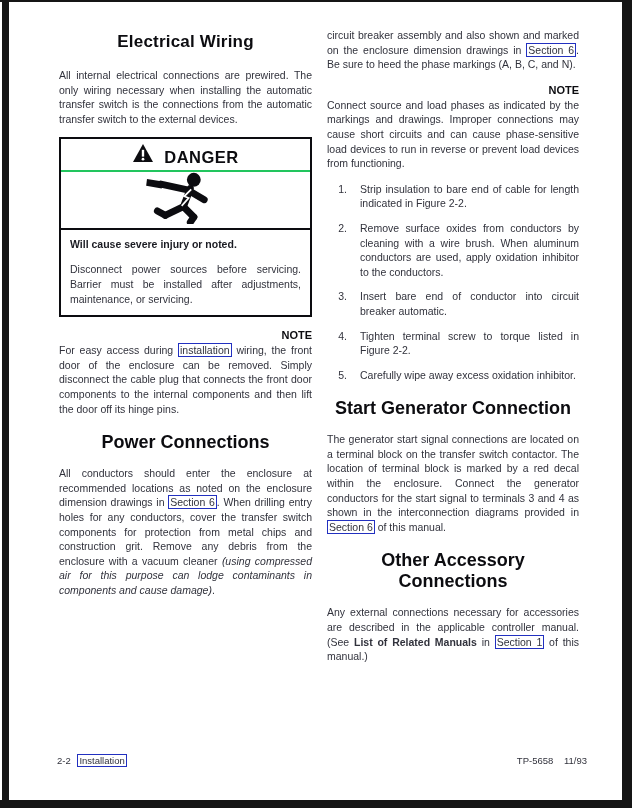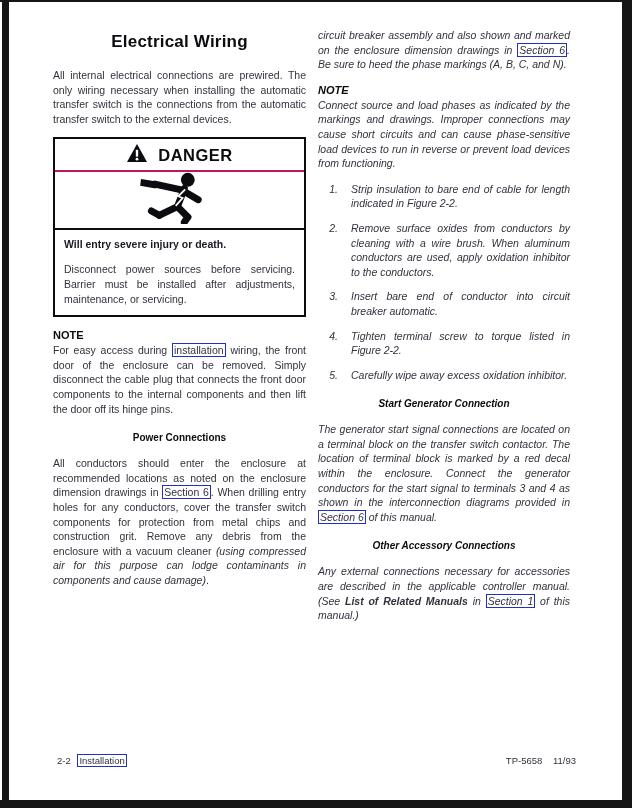--- a/index.html
+++ b/index.html
@@ -9,48 +9,48 @@
     font-family:"Liberation Sans", sans-serif; color:#31323c; overflow:hidden;
   }
   
   .edge { position:absolute; background:#151515; }
   .edge-left  { left:2px; top:0; width:7px; height:808px; }
   .edge-top   { left:0; top:0; width:632px; height:2px; }
   .edge-right { left:622px; top:0; width:10px; height:808px; }
   .edge-bottom{ left:0; top:800px; width:632px; height:8px; }
 
   .col { position:absolute; top:28px; }
-  .col-left  { left:53px;  width:253px; }
-  .col-right { left:318px; width:252px;font-style:italic; }
+  .col-left  { left:59px;  width:253px; }
+  .col-right { left:327px; width:252px; }
 
   .title { font-size:17px; font-weight:bold; color:#0c0c10; text-align:center; margin:4px 0 16px 0; letter-spacing:0.2px; }
-  .h2    { font-size:10px; font-weight:bold; color:#0c0c10; text-align:center; margin:16px 0 13px 0; }
-  .note-head { font-size:11px; font-weight:bold; color:#0c0c10; text-align:left; margin:12px 0 2px 0; }
+  .h2    { font-size:18px; font-weight:bold; color:#0c0c10; text-align:center; margin:16px 0 13px 0; }
+  .note-head { font-size:11px; font-weight:bold; color:#0c0c10; text-align:right; margin:12px 0 2px 0; }
   .body  { font-size:10.5px; line-height:14.6px; text-align:justify; margin-bottom:11px; }
   .body.last { margin-bottom:9px; }
   .italic { font-style:italic; }
   .bold { font-weight:bold; }
   .linkbox { border:1px solid #2230c0; padding:0 1px; cursor:pointer; }
 
   
   .danger-box { border:2px solid #0c0c10; margin:3px 0 12px 0; }
-  .danger-head { display:flex; align-items:center; justify-content:center; gap:10px; padding:4px 0 3px 0; border-bottom:2px solid #be185d; }
+  .danger-head { display:flex; align-items:flex-end; justify-content:center; gap:10px; padding:4px 0 3px 0; border-bottom:2px solid #22c55e; }
   .danger-word { font-size:16.5px; font-weight:bold; color:#0c0c10; letter-spacing:0.5px; }
   .danger-fig { height:58px; display:flex; align-items:center; justify-content:center; border-bottom:2px solid #0c0c10; padding:3px 0; }
   .danger-text { padding:7px 9px 9px 9px; }
   .danger-bold-line { font-size:10.5px; font-weight:bold; line-height:14px; color:#1a1b22; }
   .danger-body { margin-top:11px; font-size:10.5px; line-height:14.6px; text-align:justify; }
 
   
   .steps { margin:1px 0 6px 0; }
   .step { display:flex; font-size:10.5px; line-height:14.6px; margin-bottom:10px; }
   .step-num { width:14px; flex:0 0 14px; text-align:right; margin-left:6px; }
   .step-text { flex:1; margin-left:13px; text-align:justify; }
 
-  .footer { position:absolute; left:57px; right:56px; top:755px; display:flex; justify-content:space-between; align-items:center; font-size:9.5px; color:#31323c; }
+  .footer { position:absolute; left:57px; right:45px; top:755px; display:flex; justify-content:space-between; align-items:center; font-size:9.5px; color:#31323c; }
   .footer-left span { margin-right:4px; }
   .footer-right span { margin-left:8px; }
 </style>
 </head>
 <body>
 
 <div class="page">
 
   <div class="edge edge-left"></div>
   <div class="edge edge-top"></div>
@@ -86,21 +86,21 @@
               <line x1="53" y1="41" x2="64" y2="52"></line>
               <line x1="64" y1="52" x2="60" y2="58"></line>
             </g>
             <circle cx="64" cy="9" r="8" fill="#0c0c10"></circle>
             <polygon points="10,8 28,11 27,19 9,16" fill="#0c0c10"></polygon>
             <polyline points="61,20 53,28 58,30 50,39" stroke="#ffffff" stroke-width="2" fill="none"></polyline>
           </svg>
         </span>
       </div>
       <div class="danger-text">
-        <div class="danger-bold-line">Will entry severe injury or death.</div>
+        <div class="danger-bold-line">Will cause severe injury or noted.</div>
         <div class="danger-body">Disconnect power sources before servicing. Barrier must be installed after adjustments, maintenance, or servicing.</div>
       </div>
     </div>
 
     <div class="note-head">NOTE</div>
     <p class="body"><span>For easy access during </span><span class="linkbox">installation</span><span> wiring, the front door of the enclosure can be removed. Simply disconnect the cable plug that connects the front door components to the internal components and then lift the door off its hinge pins.</span></p>
 
     <div class="h2">Power Connections</div>
     <p class="body"><span>All conductors should enter the enclosure at recommended locations as noted on the enclosure dimension drawings in </span><span class="linkbox">Section 6</span><span>. When drilling entry holes for any conductors, cover the transfer switch components for protection from metal chips and construction grit. Remove any debris from the enclosure with a vacuum cleaner </span><span class="italic">(using compressed air for this purpose can lodge contaminants in components and cause damage)</span><span>.</span></p>
   </div>

